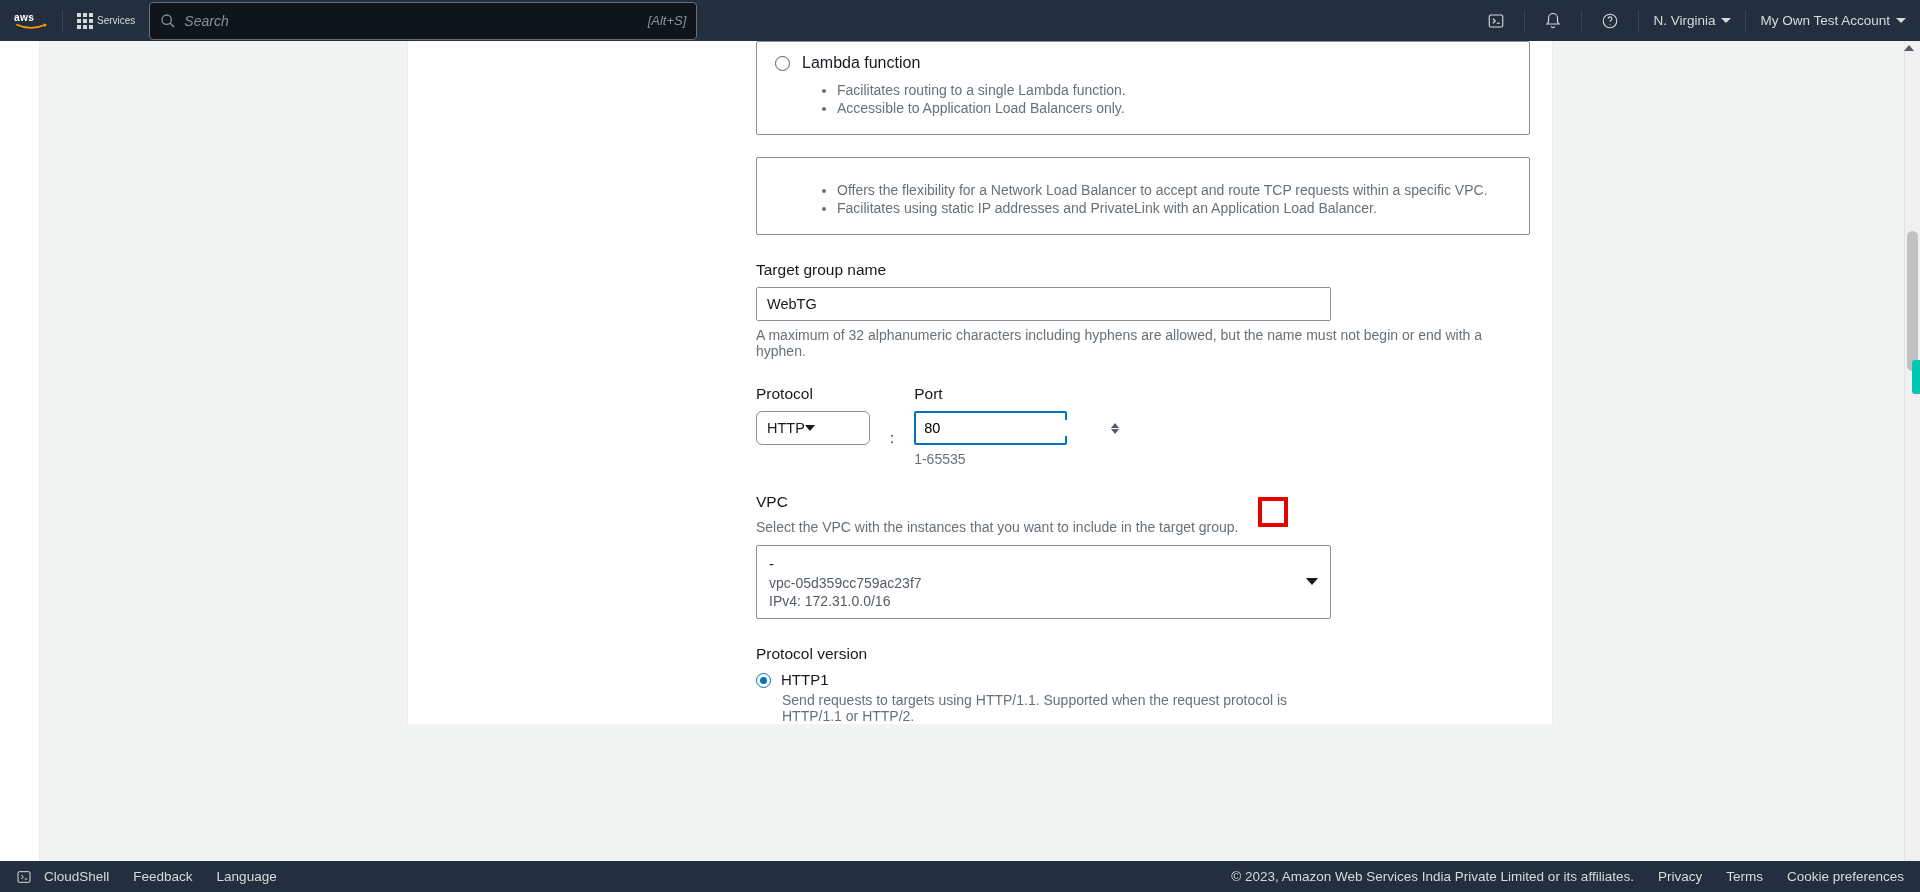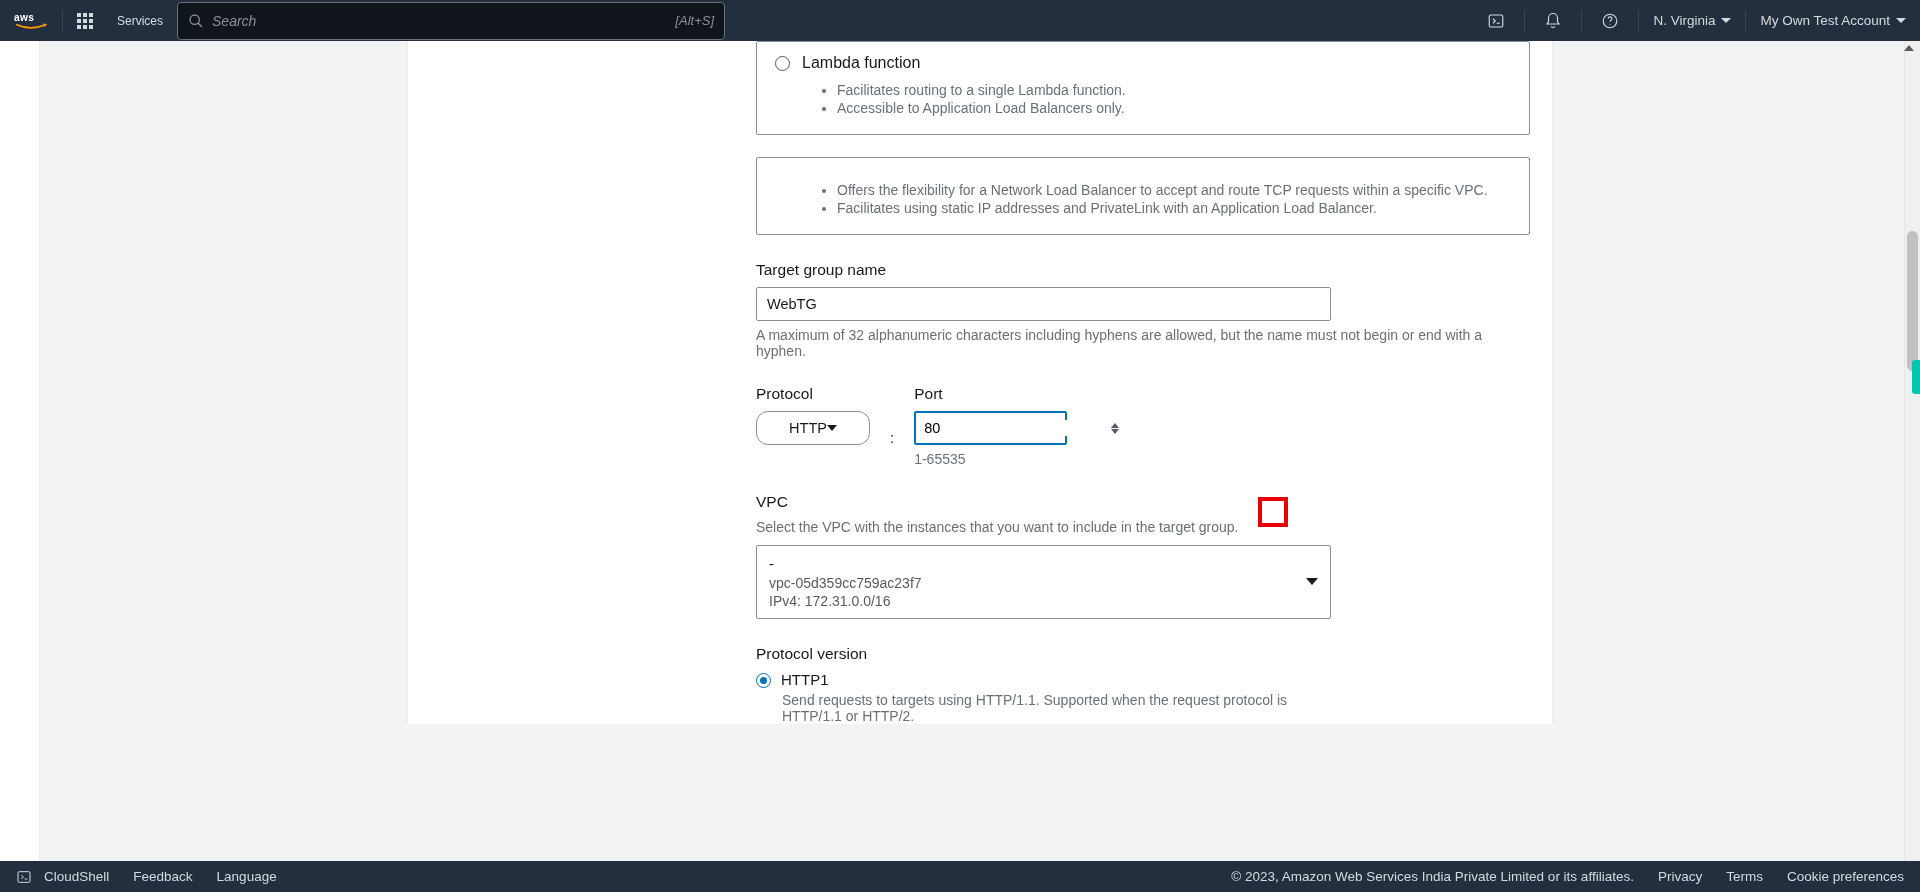--- a/index.html
+++ b/index.html
@@ -2,21 +2,21 @@
 <html><head>
 <meta charset="utf-8">
 <style>
   * { box-sizing: border-box; margin: 0; padding: 0; }
   html, body { height: 100%; font-family: "Amazon Ember", "Helvetica Neue", Arial, sans-serif; font-size: 14px; color: #16191f; background: #f2f3f3; }
 
   
   .topbar { height: 41px; background: #232f3e; display: flex; align-items: center; color: #d5dbdb; padding: 0 14px; gap: 14px; }
   .topbar .divider { width:1px; height:22px; background:#3a4553; }
   .aws-logo { display:flex; align-items:center; font-weight:700; font-size:17px; color:#ff9900; letter-spacing:0.5px; }
-  .services-btn { display:flex; align-items:center; gap:24px; cursor:pointer; color:#d5dbdb; font-size:12px;}
+  .services-btn { display:flex; align-items:center; gap:4px; cursor:pointer; color:#d5dbdb; font-size:10px;}
   .grid-icon { width:16px; height:16px; display:inline-block; }
   .grid-icon svg { width:16px; height:16px; fill:#d5dbdb; }
   .searchbox { flex: 0 0 548px; height:38px; background:#10151c; border:1px solid #687078; border-radius:4px; display:flex; align-items:center; padding:0 10px; gap:8px; }
   .searchbox input { background:transparent; border:none; color:#d5dbdb; font-style:italic; font-size:14px; flex:1; outline:none; }
   .searchbox input::placeholder { color:#879196; }
   .kbd { color:#879196; font-size:13px;font-style:italic; }
   .topbar .spacer { flex:1; }
   .topbar .icon-btn { width:28px; display:flex; justify-content:center; cursor:pointer;}
   .topbar .icon-btn svg { width:18px; height:18px; stroke:#d5dbdb; fill:none; stroke-width:1.5; }
   .region, .account { display:flex; align-items:center; gap:6px; cursor:pointer; color:#d5dbdb; font-size:13.5px; white-space:nowrap; }
@@ -38,21 +38,21 @@
   .opt-title { font-size:16px; color:#16191f; }
   .opt-bullets { margin: 10px 0 0 44px; color:#687078; font-size:14px; }
   .opt-bullets li { margin-left:18px; margin-bottom:2px; list-style: disc; }
 
   .field-label { font-size:15.5px; color:#16191f; margin-bottom:8px; }
   .hint { color:#687078; font-size:14px; margin-top:6px; }
 
   .text-input { width:575px; height:34px; border:1px solid #879196; border-radius:2px; padding: 0 10px; font-size:14.5px; color:#16191f; }
 
   .row-flex { display:flex; gap:20px; align-items:flex-start; margin-top: 26px;}
-  .select { width:114px; height:34px; border:1px solid #879196; border-radius:12px; display:flex; align-items:center; justify-content:center; padding:0 10px; font-size:14.5px; cursor:pointer; background:#fff;}
+  .select { width:114px; height:34px; border:1px solid #879196; border-radius:6px; display:flex; align-items:center; justify-content:flex-start; padding:0 10px; font-size:14.5px; cursor:pointer; background:#fff;}
   .select .sel-caret { width:0;height:0;border-left:5px solid transparent;border-right:5px solid transparent;border-top:6px solid #16191f;}
   .colon { align-self:center; padding-top:22px; color:#16191f; font-size:15px;}
   .num-input { width:153px; height:34px; border:2px solid #0073bb; border-radius:2px; display:flex; align-items:center; padding:0 8px; font-size:14.5px;}
   .num-input input { border:none; flex:1; outline:none; font-size:14.5px;}
   .stepper { display:flex; flex-direction:column; gap:1px;}
   .stepper span { width:0;height:0;border-left:4px solid transparent;border-right:4px solid transparent; cursor:pointer;}
   .stepper .up { border-bottom:5px solid #545b64;}
   .stepper .down { border-top:5px solid #545b64;}
 
   .section-gap { margin-top: 26px; }

